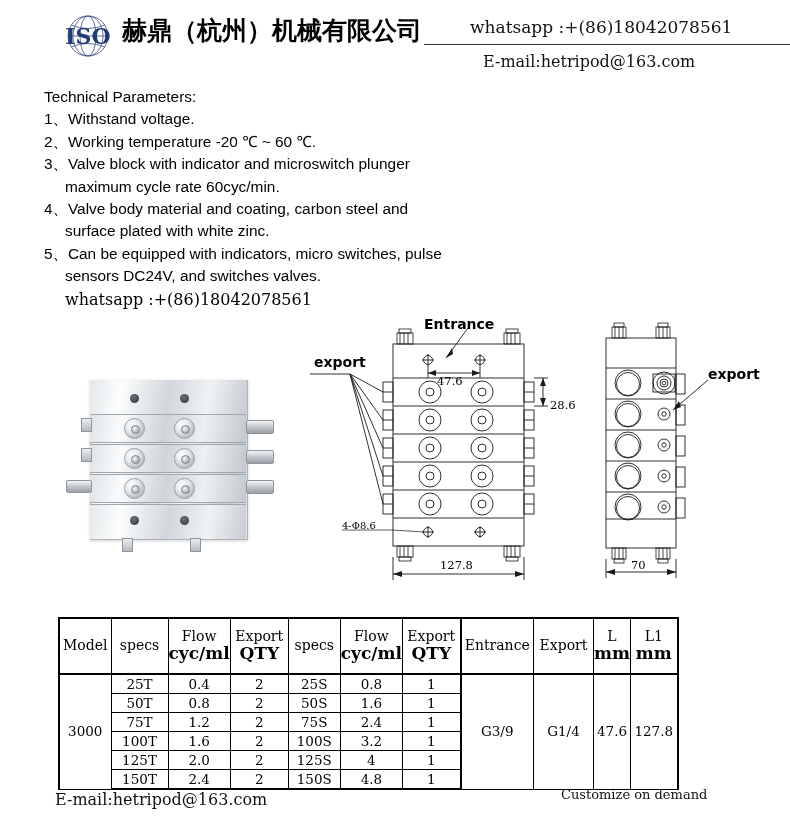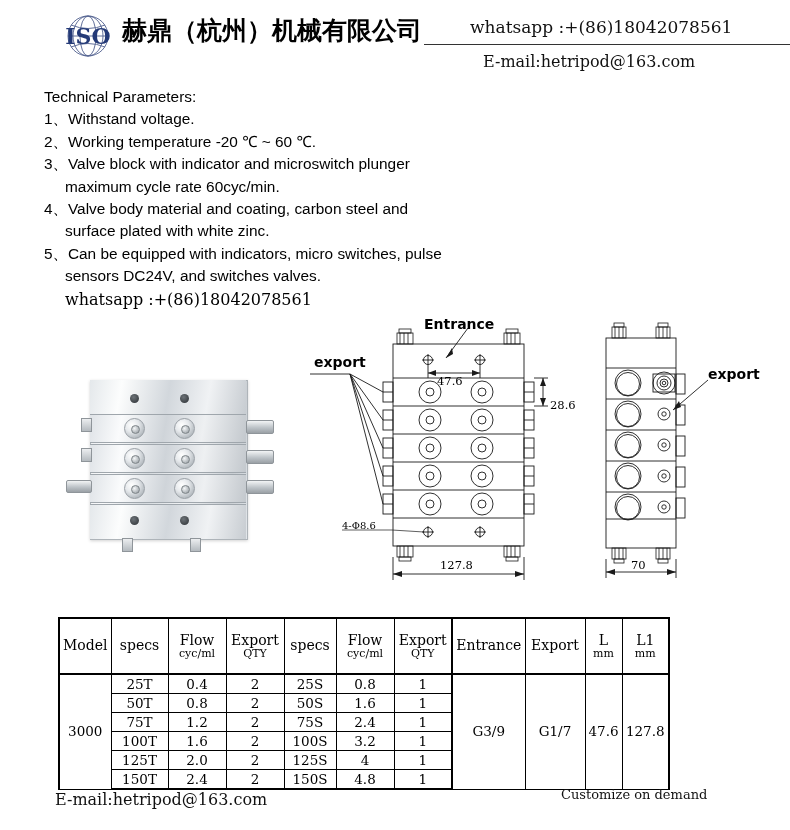--- a/index.html
+++ b/index.html
@@ -160,21 +160,21 @@
     vertical-align: middle;
     font-weight: normal;
     padding: 0;
     line-height: 1.08;
   }
   #spec-table thead th {
     height: 54px;
     font-size: 14px;
     border-bottom: 2.2px solid #000;
   }
-  #spec-table thead th .sub { display:block; font-size: 11px; }
+  #spec-table thead th .sub { display:block; font-size: 17px; font-weight: bold; }
   #spec-table tbody td { height: 18px; font-size: 13.5px; }
   .tbl-outer-l { border-left: 2.2px solid #000 !important; margin-left: 12px; }
   .tbl-outer-r { border-right: 2.2px solid #000 !important; border-radius: 9px; }
   .tbl-outer-t { border-top: 2.2px solid #000 !important; }
   .tbl-outer-b { border-bottom: 2.2px solid #000 !important; }
   .thick-l { border-left: 2.2px solid #000 !important; }
 
   
   #email-bottom {
     position: absolute; left: 55px; top: 790px;
@@ -562,21 +562,21 @@
 
     <tr>
       <td class="tbl-outer-l" rowspan="6">3000</td>
       <td>25T</td>
       <td>0.4</td>
       <td>2</td>
       <td>25S</td>
       <td>0.8</td>
       <td>1</td>
       <td class="thick-l" rowspan="6">G3/9</td>
-      <td rowspan="6">G1/7</td>
+      <td rowspan="6">G1/4</td>
       <td rowspan="6">47.6</td>
       <td class="tbl-outer-r" rowspan="6">127.8</td>
     </tr>
 
     <tr>
       <td>50T</td>
       <td>0.8</td>
       <td>2</td>
       <td>50S</td>
       <td>1.6</td>

